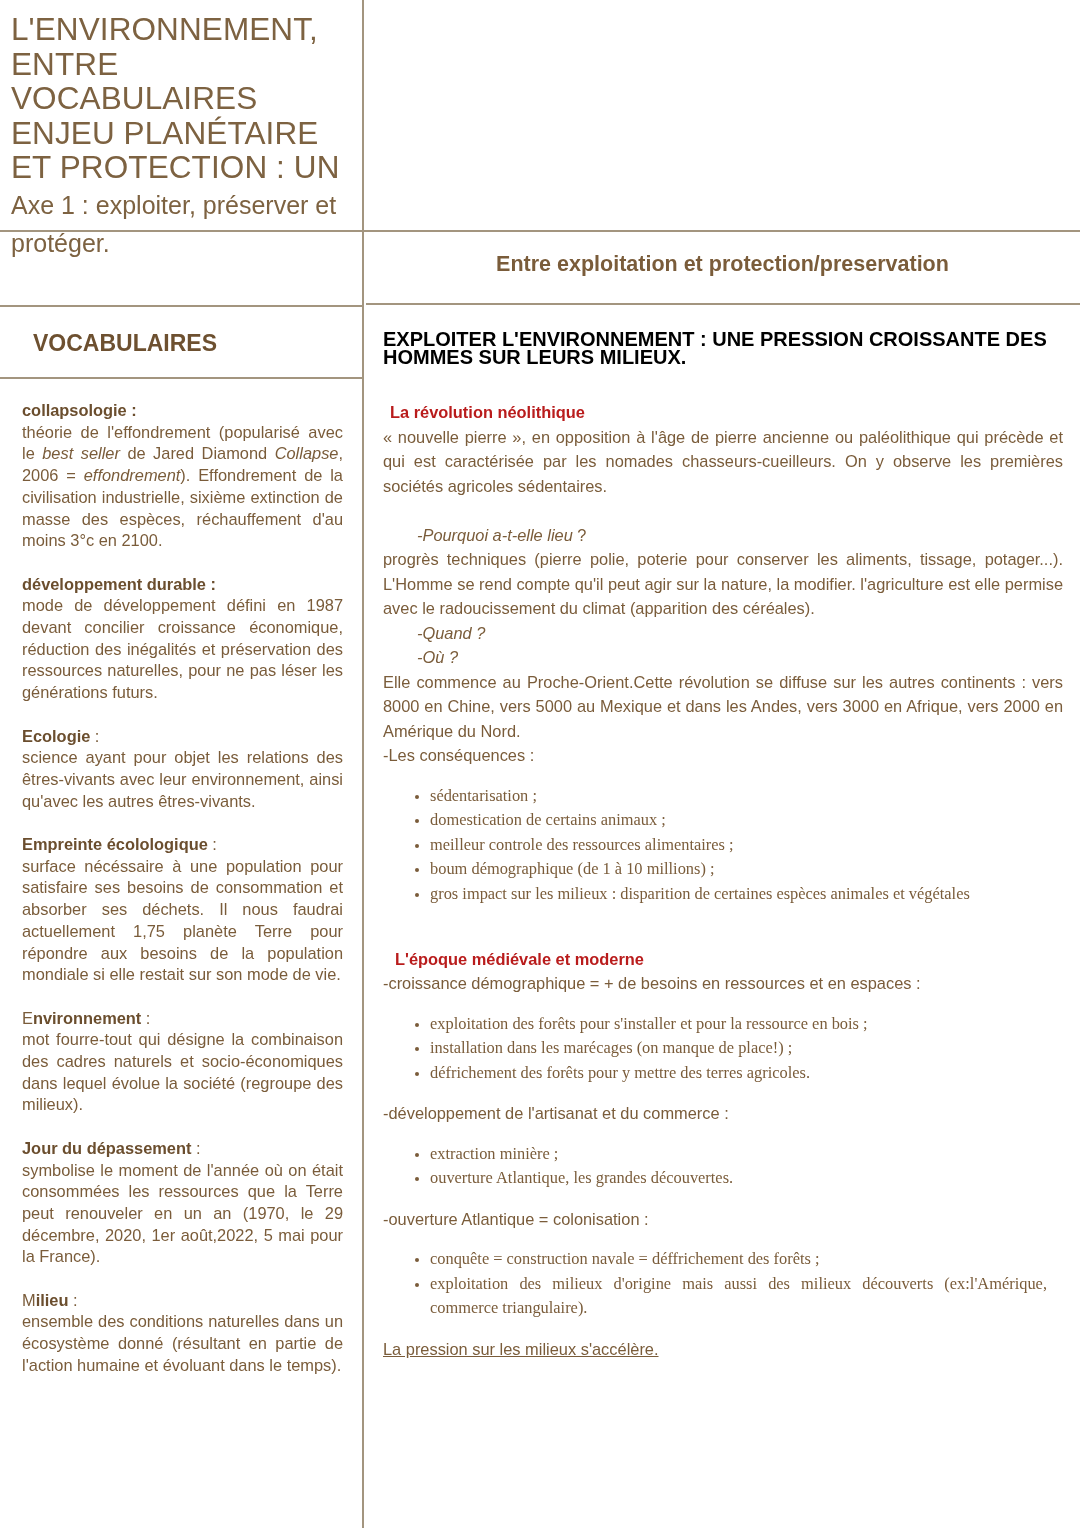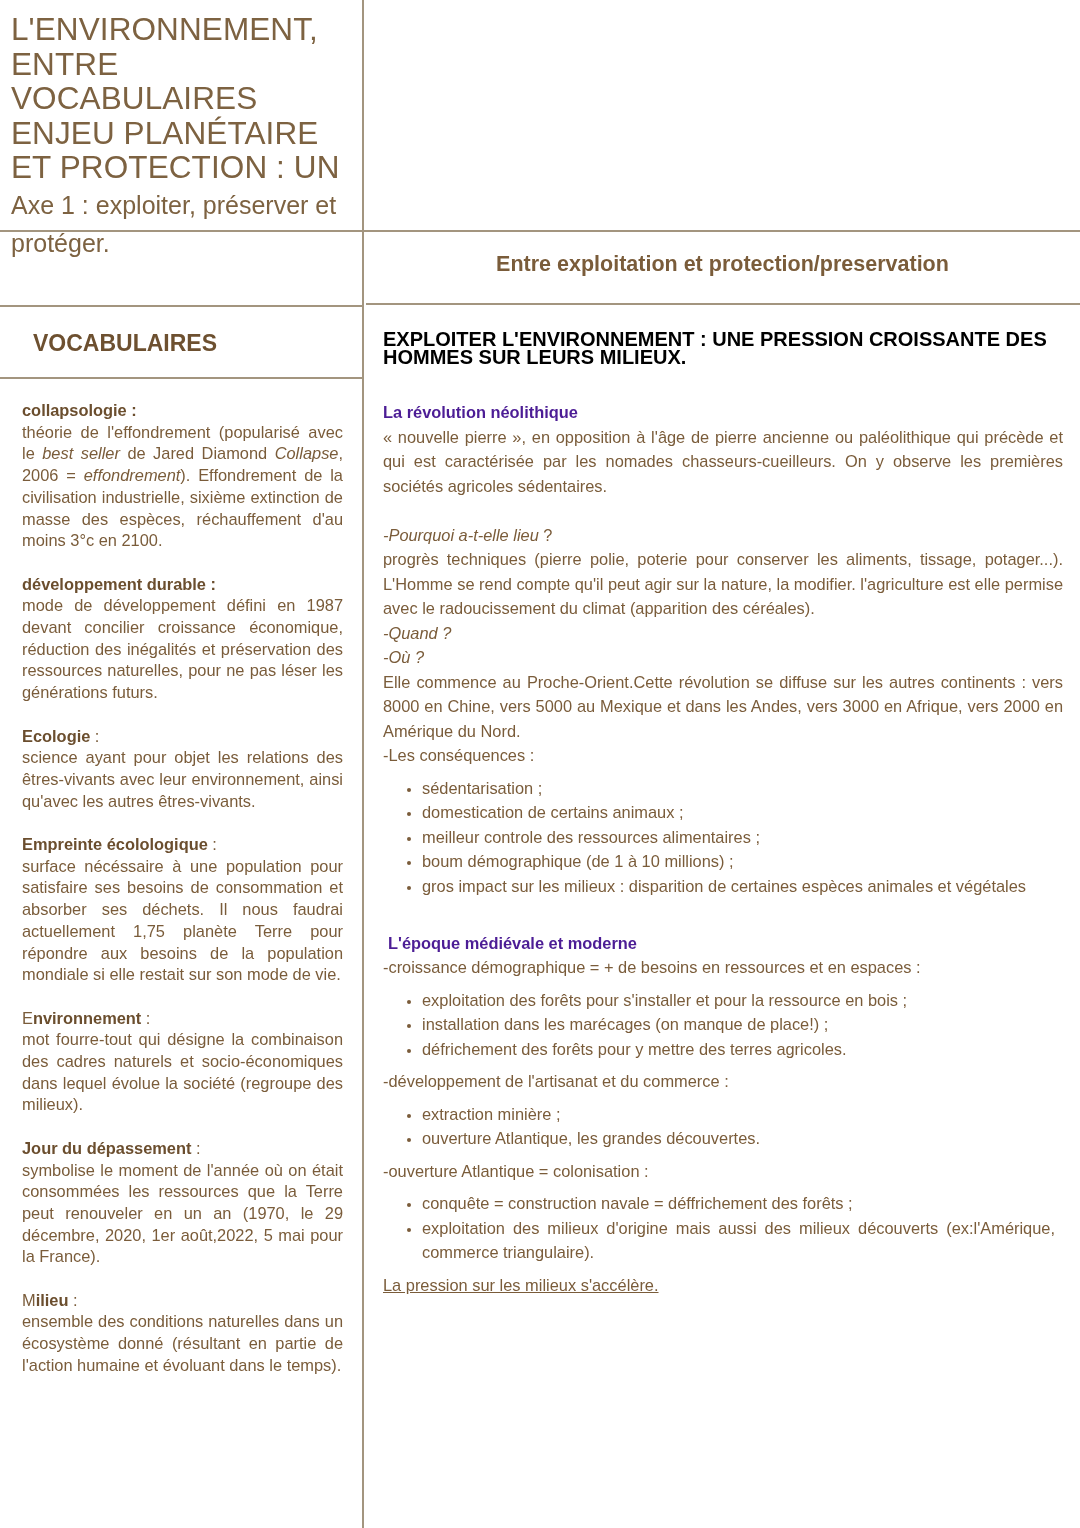--- a/index.html
+++ b/index.html
@@ -30,25 +30,25 @@
     color: #7a5c3a;
   }
   .term { margin-bottom: 21.7px; }
   .term-name { font-weight: bold; color: #6b4e2e; }
   .term-colon { font-weight: normal; }
   .term-def { text-align: justify; text-align-last: left; }
   .content {
     position: absolute; left: 383px; top: 400px; width: 680px; font-size: 16.4px; line-height: 24.5px;
     color: #7a5c3a;
   }
-  .subhead { font-weight: bold; color: #4c1d95; }
+  .subhead { font-weight: bold; color: #b91c1c; margin-left: 7px; }
   .para { text-align: justify; text-align-last: left; }
-  .ital { font-style: italic; }
+  .ital { font-style: italic; margin-left: 34px; }
   .gap { height: 24.5px; }
-  ul { margin: 8px; padding-left: 31px; }
+  ul { margin: 16px; padding-left: 31px; font-family: Liberation Serif, serif; }
   ul li { text-align: justify; text-align-last: left; padding-left: 0; }
   ul li::marker { font-size: 13px; }
   .underline { text-decoration: underline; }
 </style>
 </head>
 <body>
 
 <div class="line" style="left:362px; top:0; width:2px; height:1528px;"></div>
 <div class="line" style="left:0; top:230px; width:1080px; height:2px;"></div>
 <div class="line" style="left:0; top:305px; width:362px; height:2px;"></div>

